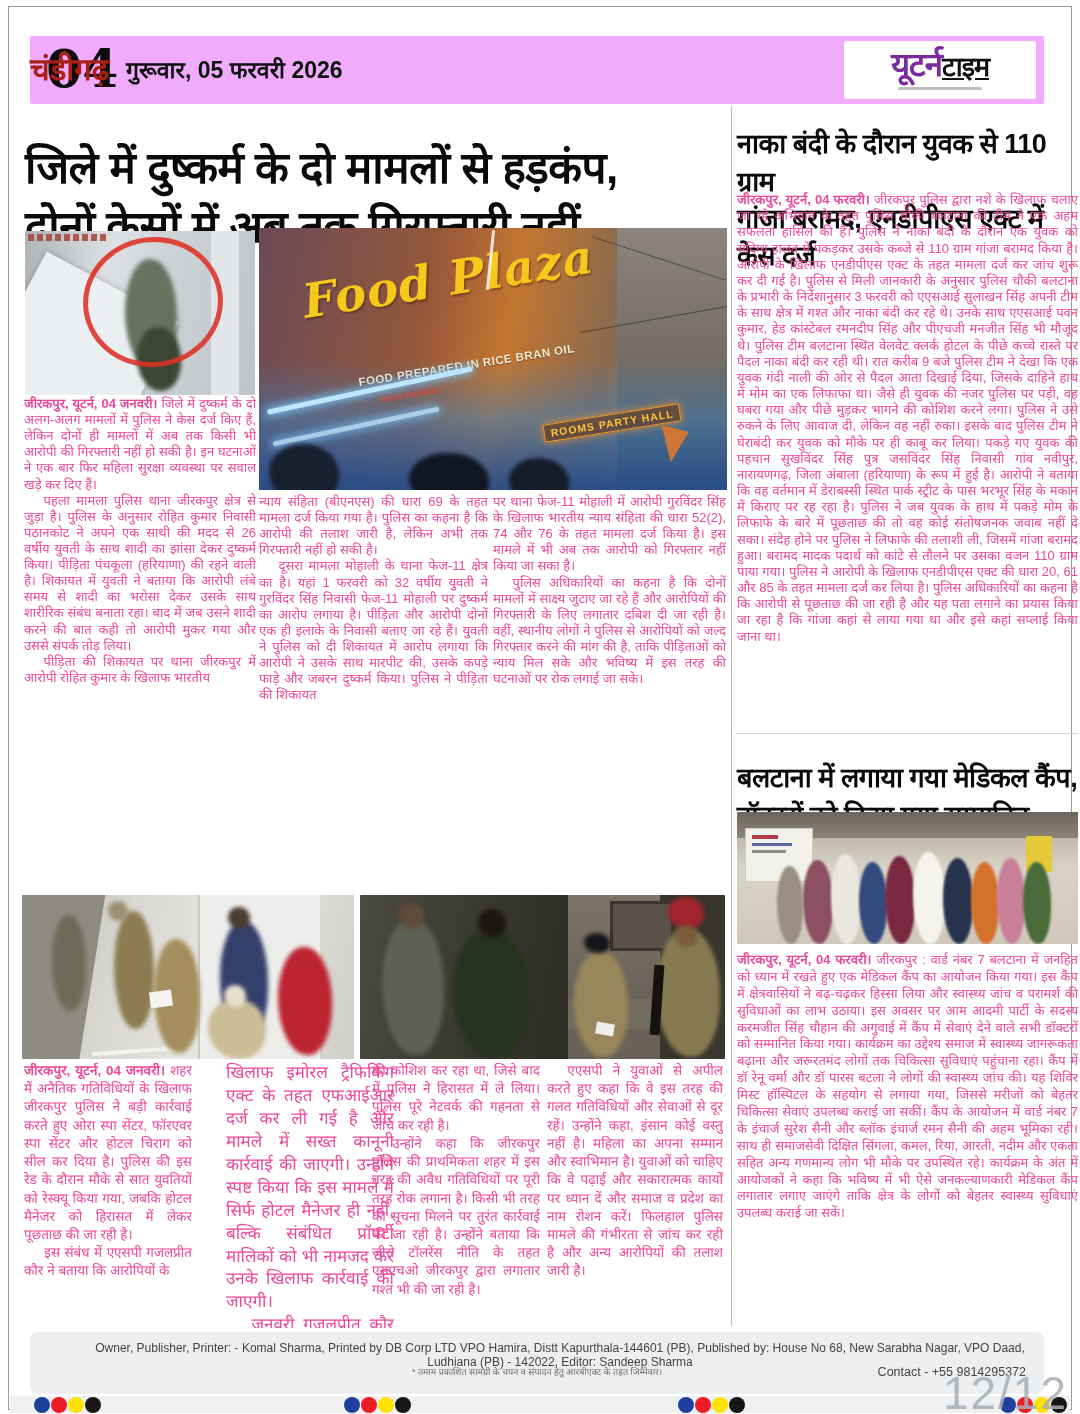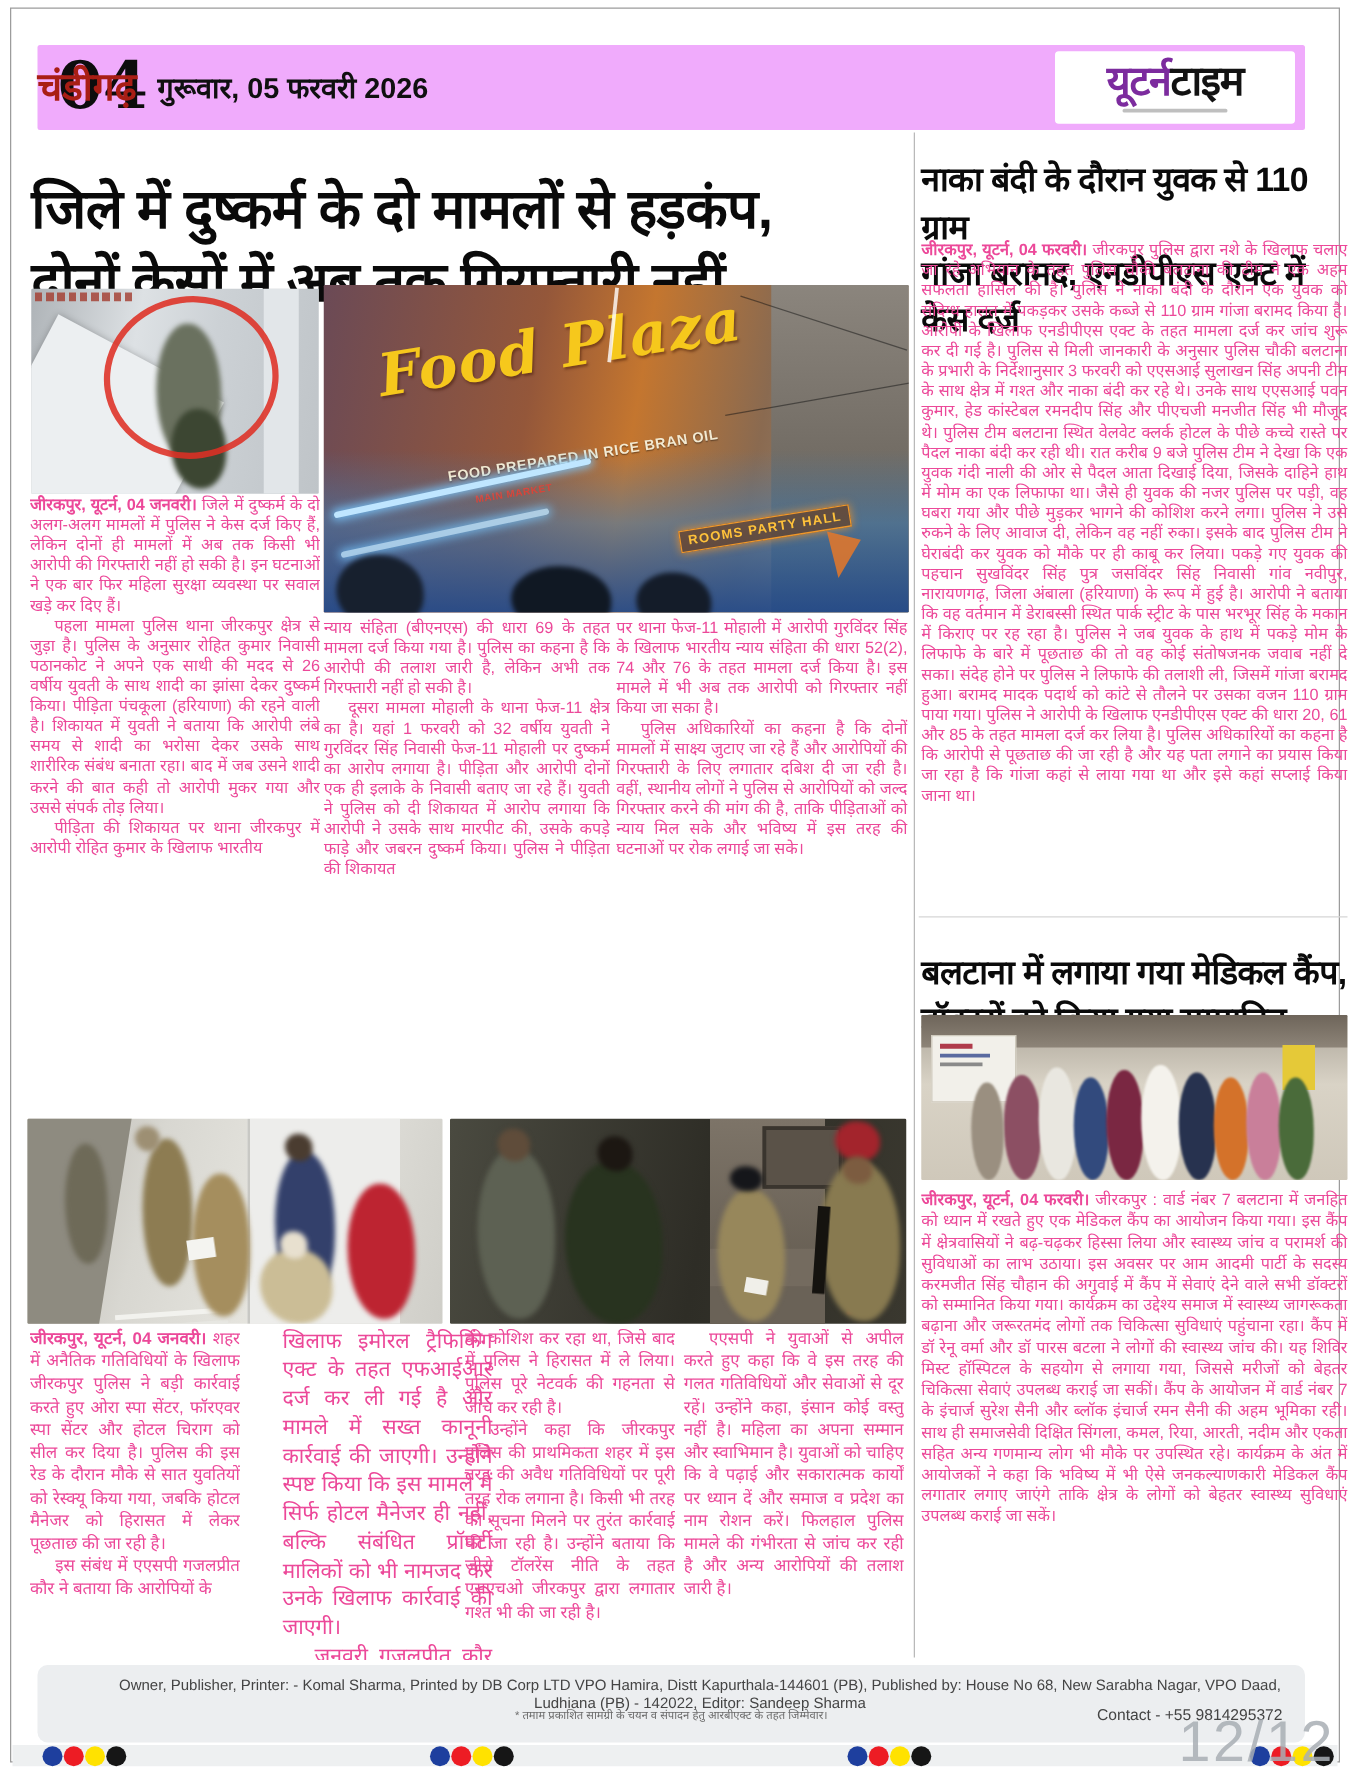--- a/index.html
+++ b/index.html
@@ -9,21 +9,21 @@
 
   
   .topbar{position:absolute;left:30px;top:36px;width:1014px;height:68px;background:#f0abfc;border-radius:2px;}
   .pagenum{position:absolute;left:16px;top:0px;font-family:"DejaVu Serif","Liberation Serif",serif;
            font-size:52px;font-weight:700;color:#0d0d0d;line-height:66px;}
   .hdate{position:absolute;left:96px;top:0;height:68px;line-height:68px;font-size:23px;font-weight:700;color:#101010;}
   .hsection{position:absolute;left:0;right:0;top:0;height:68px;line-height:68px;text-align:left;
             font-size:31px;font-weight:800;color:#a91e15;}
   .masthead{position:absolute;right:8px;top:5px;width:192px;height:58px;background:#ffffff;border-radius:3px;text-align:center;}
   .masthead .m1{font-size:33px;font-weight:800;color:#7c2b9e;letter-spacing:-1px;}
-  .masthead .m2{font-size:33px;font-weight:800;color:#121212;letter-spacing:-1px;}
+  .masthead .m2{font-size:27px;font-weight:800;color:#121212;letter-spacing:-1px;text-decoration:underline;}
   .tagbar{width:84px;height:3px;background:#8a8a8a;opacity:.55;margin:1px auto 0 auto;border-radius:2px;}
 
   
   .bighead{position:absolute;font-weight:800;color:#0a0a0a;white-space:pre-line;letter-spacing:-.5px;}
   .lead-head{left:25px;top:110px;width:702px;font-size:44px;line-height:1.33;}
   .spa-head{left:25px;top:772px;width:702px;font-size:44px;line-height:1.33;}
   .r-head{left:737px;top:104px;width:341px;font-size:27px;line-height:1.38;}
   .r-head2{left:737px;top:738px;width:341px;font-size:27px;line-height:1.38;}
 
   

